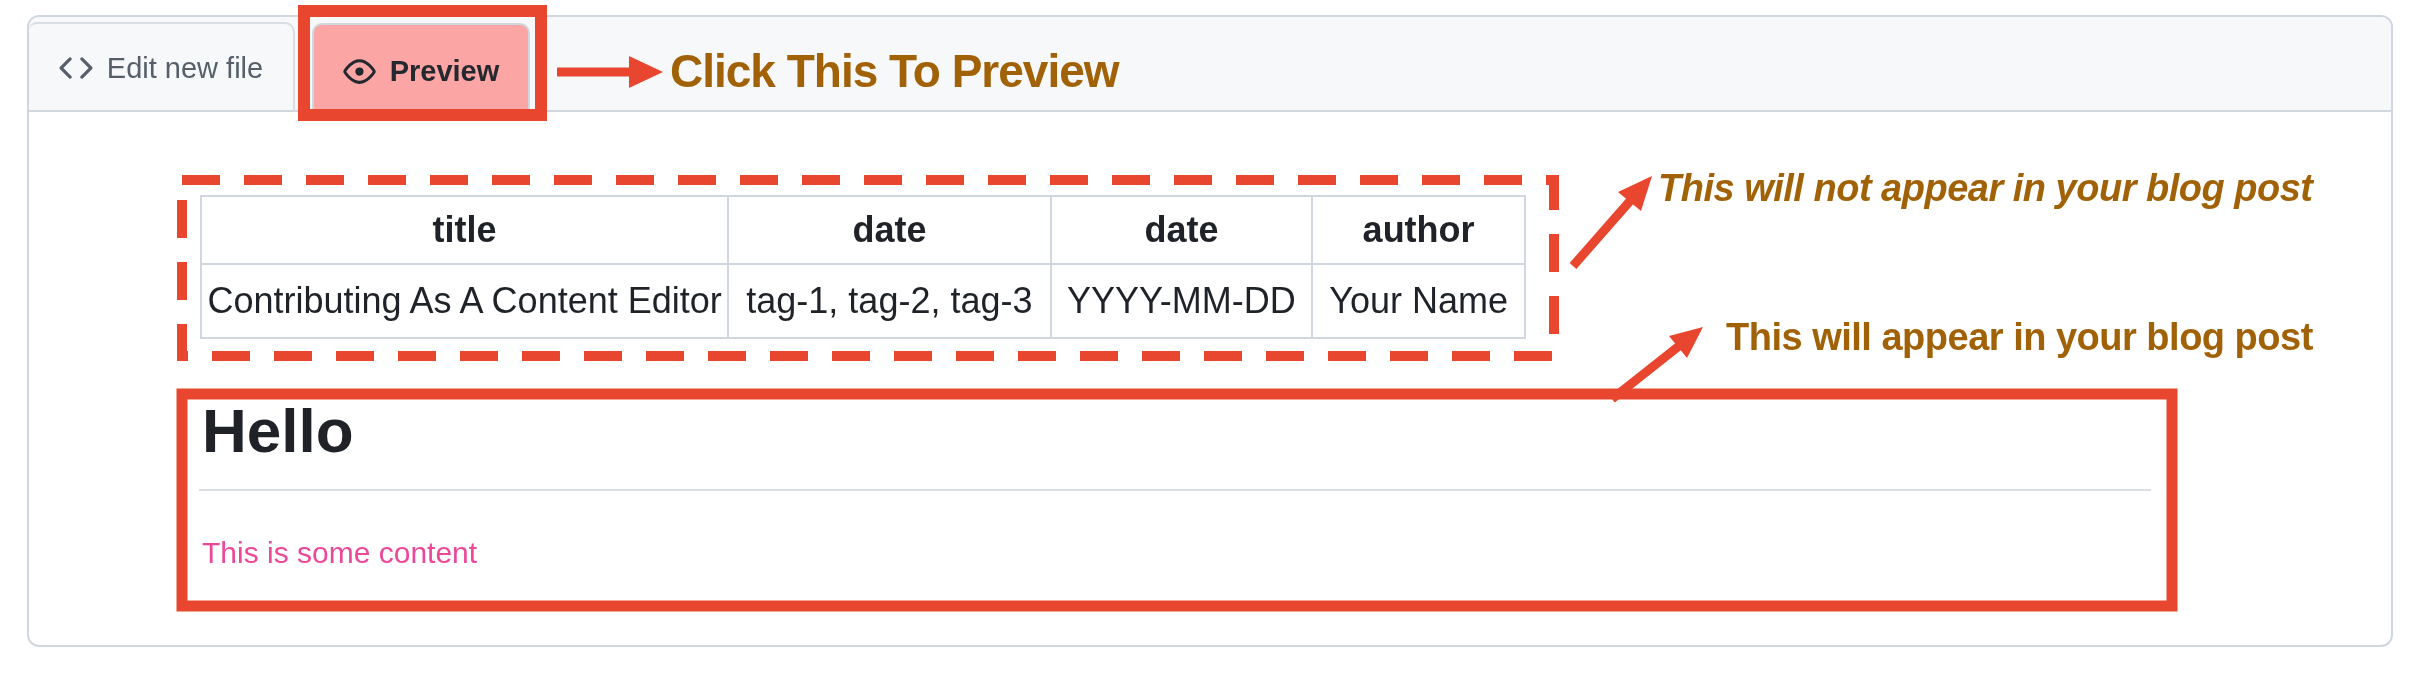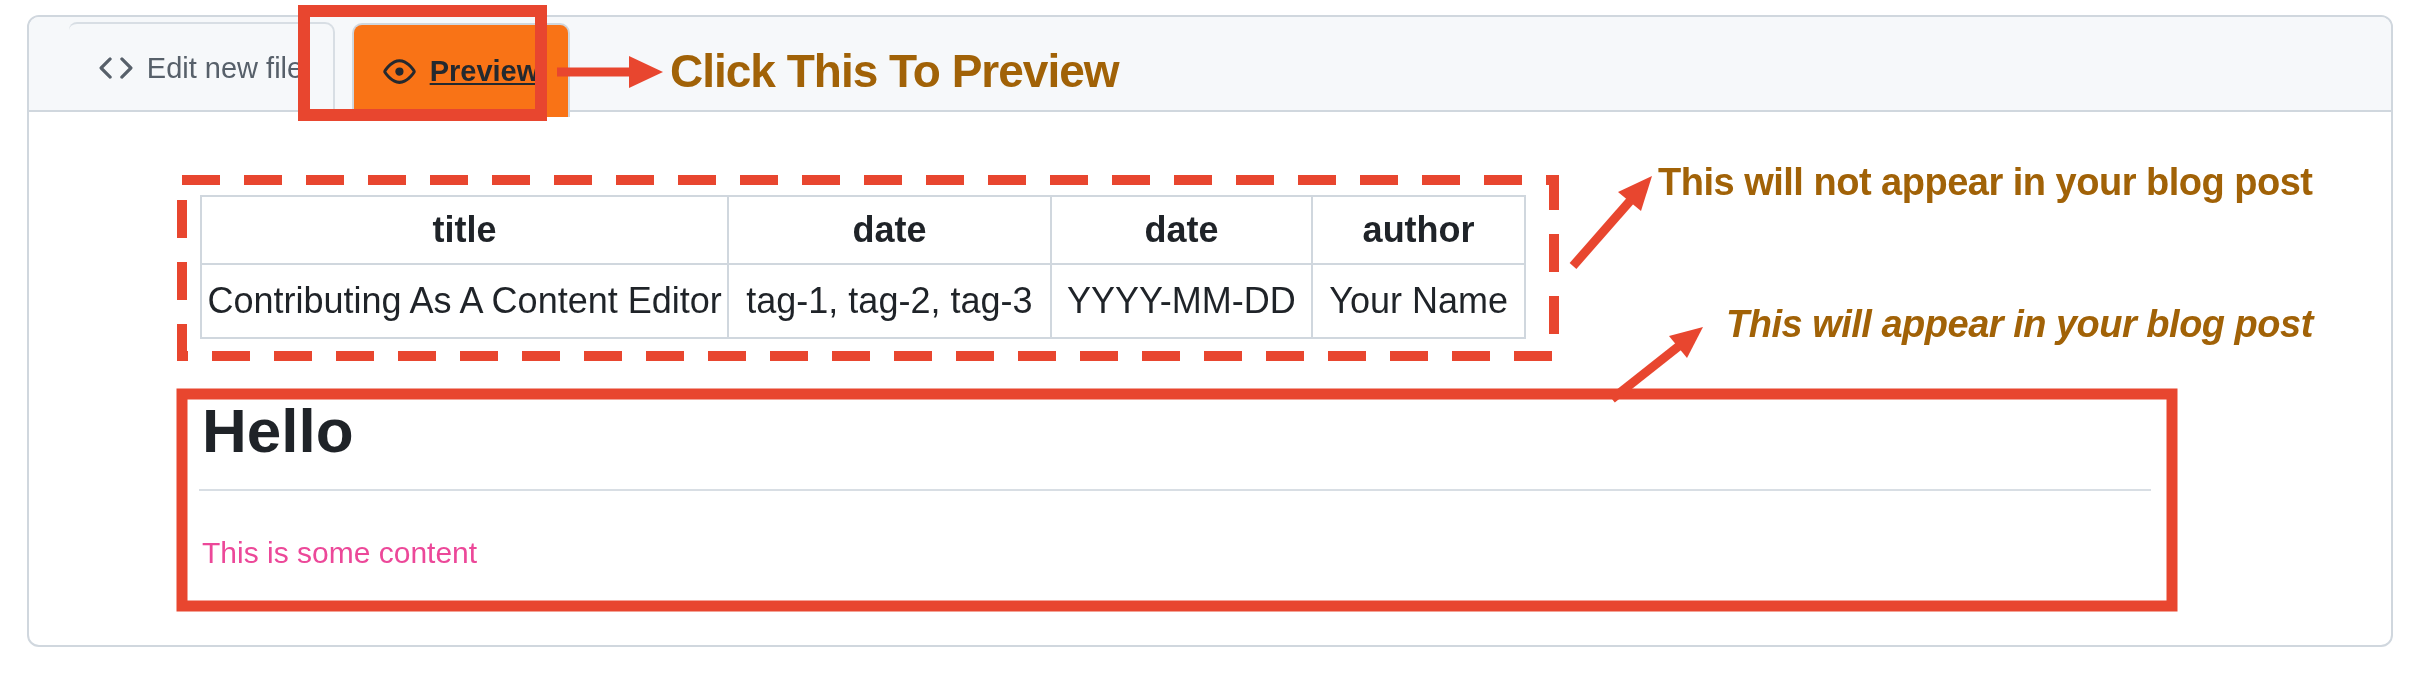--- a/index.html
+++ b/index.html
@@ -32,45 +32,43 @@
     border-radius: 10px 10px 0 0;
   }
   .tab {
     position: absolute;
     display: flex;
     align-items: center;
     justify-content: center;
     gap: 14px;
     font-size: 29px;
     white-space: nowrap;
-    margin-left: 40px;
   }
   .tab-edit {
     left: 0; top: 5px;
     width: 266px; height: 90px;
     color: #57606a;
     border-top: 2px solid #d8dee4;
     border-right: 2px solid #d8dee4;
     border-radius: 8px 10px 0 0;
     background: transparent;
     cursor: pointer;
     z-index: 2;
   }
   .tab-preview {
     left: 283px; top: 6px;
     width: 218px; height: 94px;
-    background: #f97316;
+    background: #fca5a5;
     border: 2px solid #d0d7de;
     border-bottom: none;
     border-radius: 10px 10px 0 0;
     color: #24292f;
     font-weight: 700;
     cursor: pointer;
     z-index: 3;
-    text-decoration: underline;
   }
   .tab svg { flex: 0 0 auto; }
 
   
   .fm-table {
     position: absolute;
     left: 200px; top: 195px;
     width: 1326px;
     border-collapse: collapse;
     font-size: 36px;
@@ -118,22 +116,22 @@
   .ann-text {
     position: absolute;
     color: #a16207;
     font-weight: 700;
     white-space: nowrap;
     z-index: 11;
   }
   .ann-lg { font-size: 46px; line-height: 46px; letter-spacing: -1px; }
   .ann-sm { font-size: 38px; line-height: 40px; letter-spacing: -0.5px; }
   .ann-click   { left: 670px;  top: 48px;  }
-  .ann-noshow  { left: 1658px; top: 162px; }
-  .ann-show    { left: 1726px; top: 304px; font-style: italic; }
+  .ann-noshow  { left: 1658px; top: 168px; font-style: italic; }
+  .ann-show    { left: 1726px; top: 317px; }
 </style>
 </head>
 <body>
 
 <div class="stage">
 
   <div class="panel">
     <div class="tabstrip"></div>
 
     <div class="tab tab-edit">

